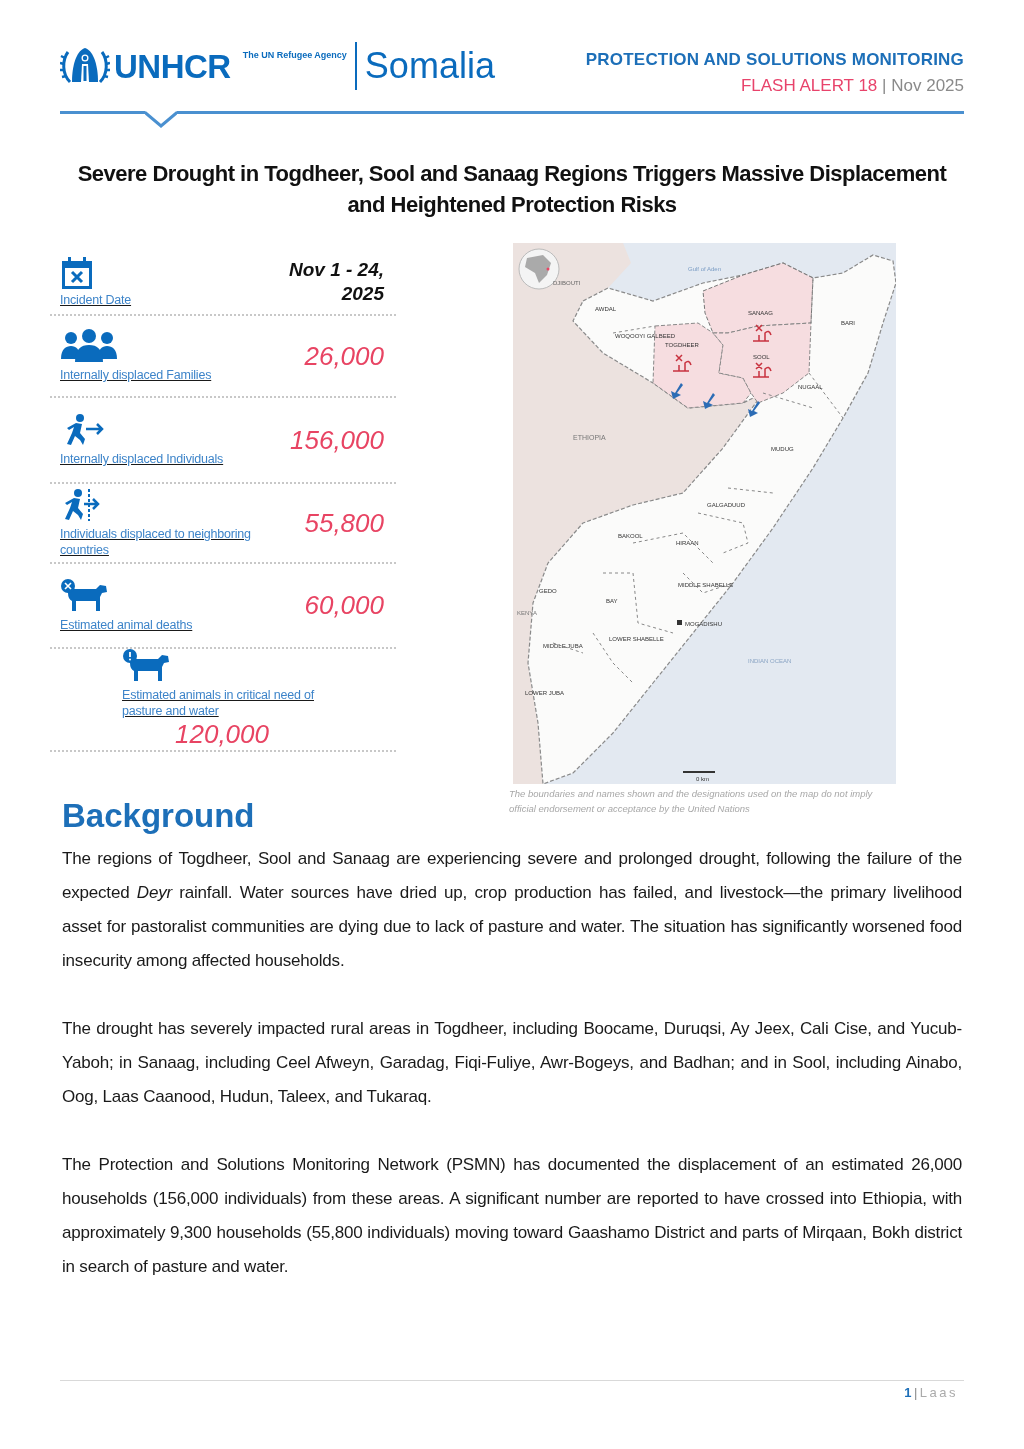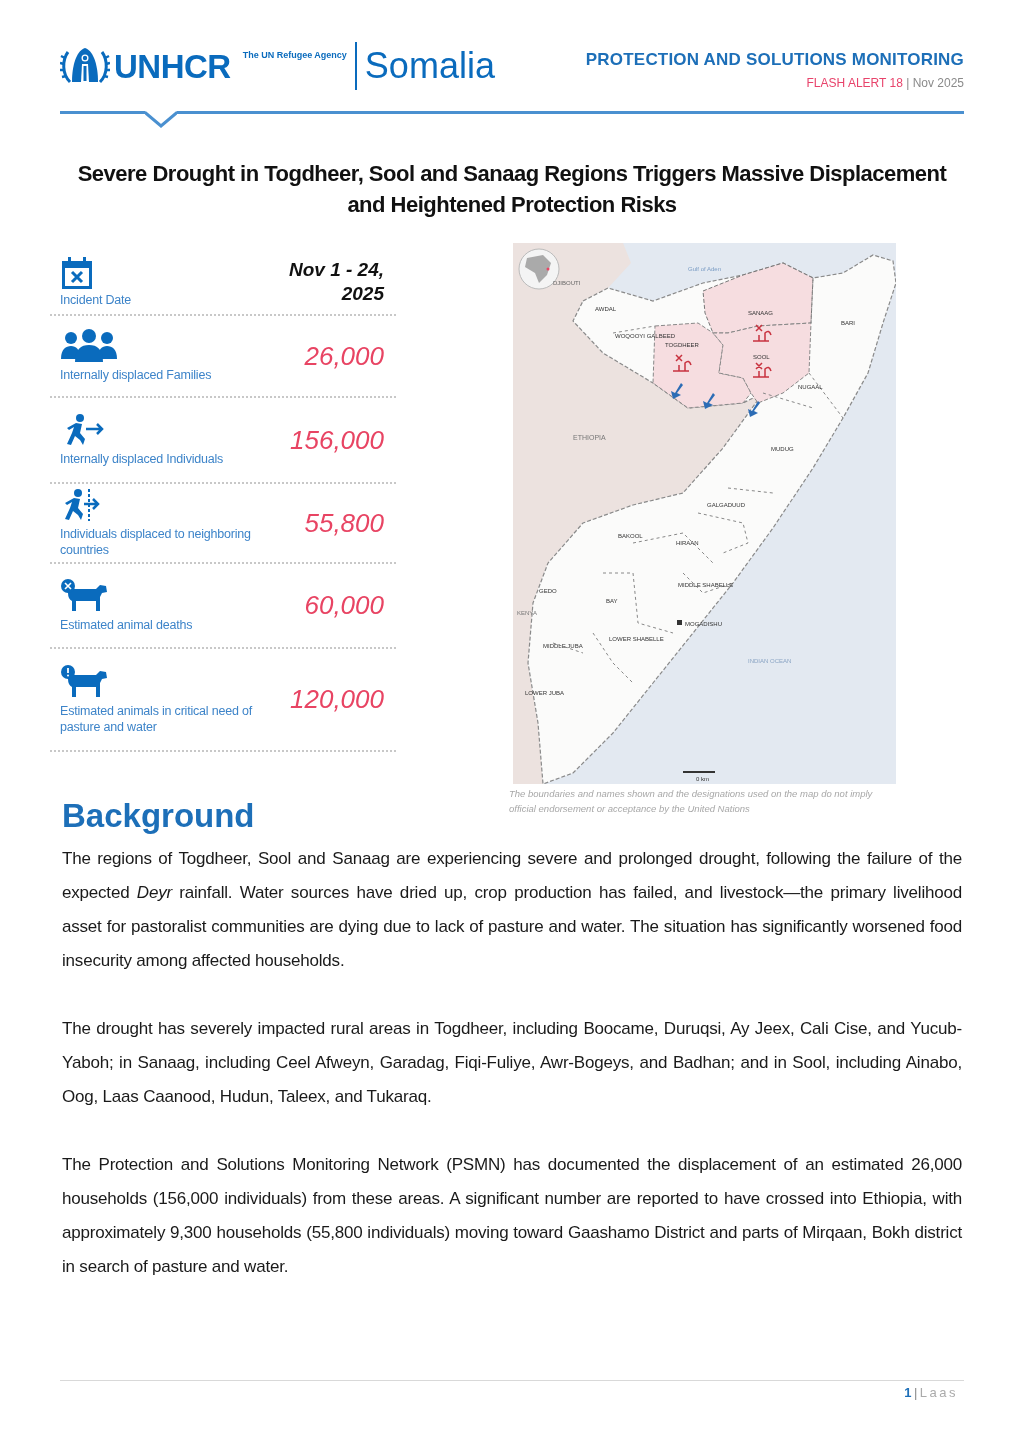--- a/index.html
+++ b/index.html
@@ -10,33 +10,33 @@
   .logo { position: absolute; left: 60px; top: 40px; height: 52px; display: flex; align-items: center; }
   .emblem { width: 50px; height: 44px; }
   .brand { margin-left: 4px; display: flex; line-height: 1; }
   .brand-main { font-family: "Liberation Sans", sans-serif; font-weight: 900; font-size: 33px; color: #0a6bbd; letter-spacing: -0.5px; }
   .brand-sub { font-size: 9px; font-weight: bold; color: #0a6bbd; margin-top: 1px; margin-left: 12px; }
   .logo-divider { width: 2px; height: 48px; background: #0a6bbd; margin: 0 8px 0 8px; }
   .country { font-size: 36px; color: #0a6bbd; font-weight: normal; letter-spacing: 0px; }
 
   .hdr-right { position: absolute; right: 60px; top: 50px; text-align: right; }
   .hdr-program { font-size: 17px; font-weight: bold; color: #1d6fb8; letter-spacing: 0.2px; }
-  .hdr-alert { margin-top: 6px; font-size: 12px; color: #8a8a8a; }
+  .hdr-alert { margin-top: 6px; font-size: 17px; color: #8a8a8a; }
   .hdr-alert .alert-red { color: #e8436b; }
 
   .hdr-rule { position: absolute; left: 60px; top: 111px; width: 904px; height: 3px; background: #4a90d0; }
   .hdr-notch { position: absolute; left: 145px; top: 111px; width: 32px; height: 18px; }
 
   
   .doc-title { position: absolute; left: 60px; top: 158px; width: 904px; text-align: center; font-size: 22px; font-weight: bold; line-height: 31px; color: #111; letter-spacing: -0.5px; }
 
   
   .stats { position: absolute; left: 50px; top: 250px; width: 346px; }
   .stat { position: relative; border-bottom: 2px dotted #c8c8c8; display: flex; justify-content: space-between; align-items: center; padding: 0 12px 0 10px; }
-  .stat-left { display: flex; flex-direction: column; width: 200px; }
+  .stat-left { display: flex; flex-direction: column; width: 200px; text-decoration: underline; }
   .stat-icon { width: 34px; height: 34px; color: #0a6bbd; }
   .stat-label { color: #3d84c9; font-size: 12.5px; line-height: 16px; margin-top: 4px; letter-spacing: -0.2px; }
   .stat-value { font-size: 26px; color: #e84463; text-align: right; font-weight: normal; font-style: italic; }
   .stat-value.dark { color: #111; font-size: 19px; font-weight: bold; line-height: 24px; }
 
   
   .map-box { position: absolute; left: 513px; top: 243px; width: 383px; height: 541px; background: #e3e9f1; overflow: hidden; }
   .map-caption { position: absolute; left: 509px; top: 786px; width: 390px; font-size: 9.5px; line-height: 15px; color: #a8a8a8; font-style: italic; }
 
   
@@ -153,21 +153,21 @@
       <svg class="stat-icon" style="width:50px;" viewBox="0 0 50 34">
         <path d="M8 10 H36 L40 6 L46 7 L47 13 L42 14 L40 18 V32 H36 V22 H16 V32 H12 V22 Q8 20 8 14 Z" fill="#0a6bbd"></path>
         <circle cx="8" cy="7" r="7" fill="#0a6bbd"></circle>
         <path d="M5 4 L11 10 M11 4 L5 10" stroke="#fff" stroke-width="1.6"></path>
       </svg>
       <span class="stat-label">Estimated animal deaths</span>
     </div>
     <div class="stat-value">60,000</div>
   </div>
 
-  <div class="stat" style="height:103px;">
+  <div class="stat" style="height:103px;flex-direction:column;">
     <div class="stat-left">
       <svg class="stat-icon" style="width:50px;" viewBox="0 0 50 34">
         <path d="M8 10 H36 L40 6 L46 7 L47 13 L42 14 L40 18 V32 H36 V22 H16 V32 H12 V22 Q8 20 8 14 Z" fill="#0a6bbd"></path>
         <circle cx="8" cy="7" r="7" fill="#0a6bbd"></circle>
         <path d="M8 3 V8" stroke="#fff" stroke-width="1.8"></path>
         <circle cx="8" cy="10.5" r="1" fill="#fff"></circle>
       </svg>
       <span class="stat-label">Estimated animals in critical need of pasture and water</span>
     </div>
     <div class="stat-value">120,000</div>

